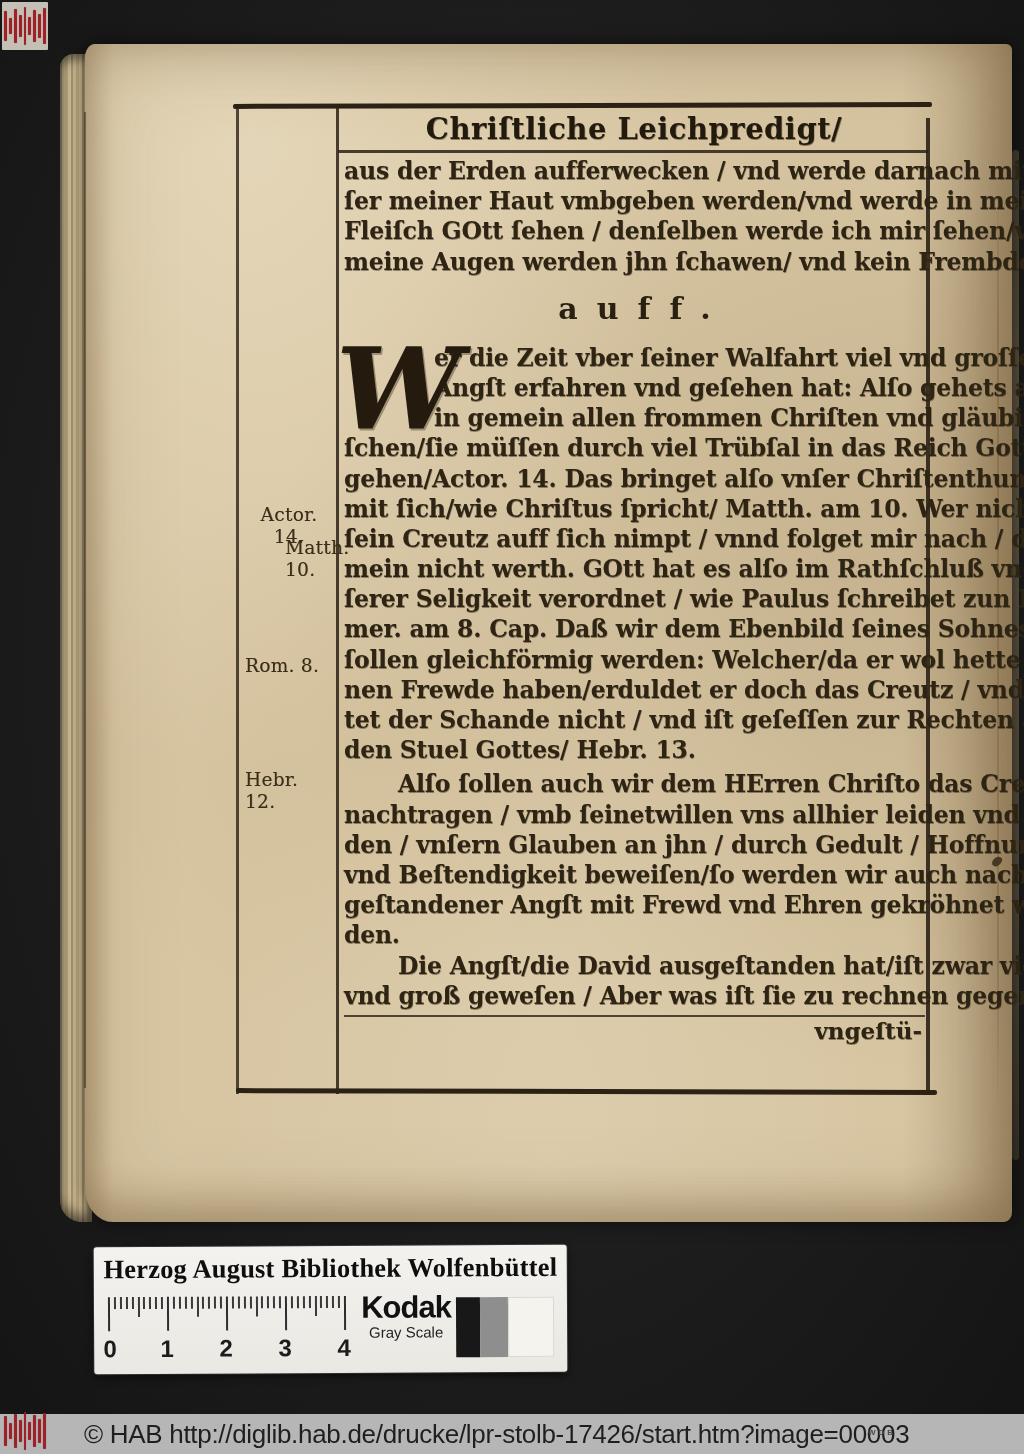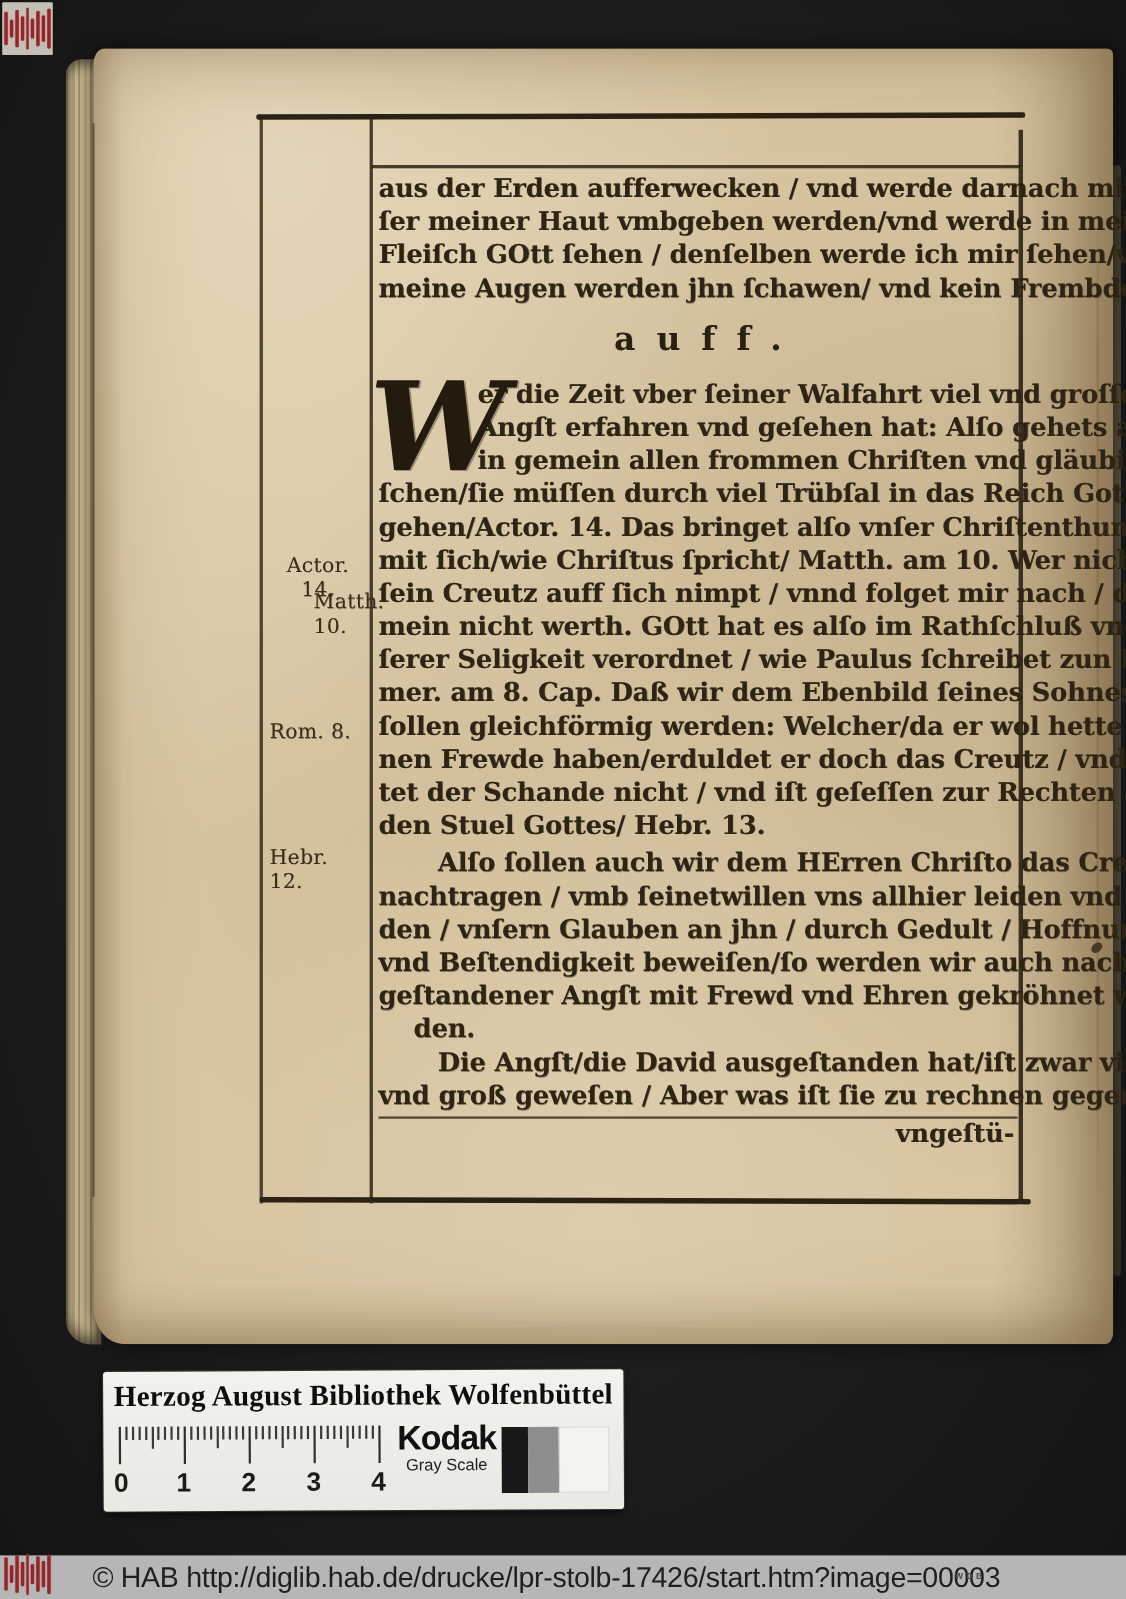--- a/index.html
+++ b/index.html
@@ -47,21 +47,21 @@
   .usus-heading{margin-top:11px;height:42px;text-align:center;
       font:bold 30px/42px "DejaVu Serif", serif;color:#2a2012;letter-spacing:19px;padding-left:19px;}
   .para-drop{margin-top:13px;position:relative;}
   .para-drop .lines .tline:nth-child(-n+3){padding-left:90px;}
   .para-drop .lines .tline:last-child{text-align-last:auto;}
   .dropcap{position:absolute;left:-8px;top:-2px;width:96px;z-index:7;text-align:center;
       font:italic bold 112px/96px "DejaVu Serif", serif;color:#241b0e;
       text-shadow:1.5px 1.5px .5px rgba(36,27,14,.35);}
   .para3{margin-top:4px;}
   .para3 .tline:first-child{text-indent:54px;}
-  .para3 .tline:last-child{text-align-last:auto;margin-left:32px;}
+  .para3 .tline:last-child{text-align-last:auto;}
   .para4 .tline:first-child{text-indent:54px;}
   .end-rule{height:2px;background:rgba(44,33,21,.8);margin-top:4px;}
   .catchword{text-align:right;font:bold 23px/27px "DejaVu Serif", serif;color:#2e2414;padding-right:3px;
       text-shadow:.5px .5px .5px rgba(46,36,20,.45);}
   .margin-note{position:absolute;left:245px;width:88px;z-index:6;
       font:18.5px/22px "DejaVu Serif", serif;color:#3a2d19;letter-spacing:.3px;
       text-shadow:.4px .4px .4px rgba(58,45,25,.4);}
   .mn-0{top:504px;text-align:center;} .mn-1{top:537px;margin-left:40px;} .mn-2{top:655px;} .mn-3{top:769px;}
   
   .kodak-label{position:absolute;left:94px;top:1246px;width:473px;height:127px;z-index:8;
@@ -122,20 +122,21 @@
   <div class="page-blemish"></div>
 
   <div class="rule rule-top"></div>
   <div class="rule rule-underheader"></div>
   <div class="rule v-faint"></div>
   <div class="rule v-margin"></div>
   <div class="rule v-text"></div>
   <div class="rule v-right"></div>
   <div class="rule rule-bottom"></div>
 
+  <div class="page-header">Chriſtliche Leichpredigt/</div>
 
   <div class="margin-note mn-0">Actor. 14.</div>
   <div class="margin-note mn-1">Matth. 10.</div>
   <div class="margin-note mn-2">Rom. 8.</div>
   <div class="margin-note mn-3">Hebr. 12.</div>
 
   <div class="text-column">
     <div class="para1">
         <div class="tline">aus der Erden aufferwecken / vnd werde darnach mit die-</div>
         <div class="tline">ſer meiner Haut vmbgeben werden/vnd werde in meinem</div>

